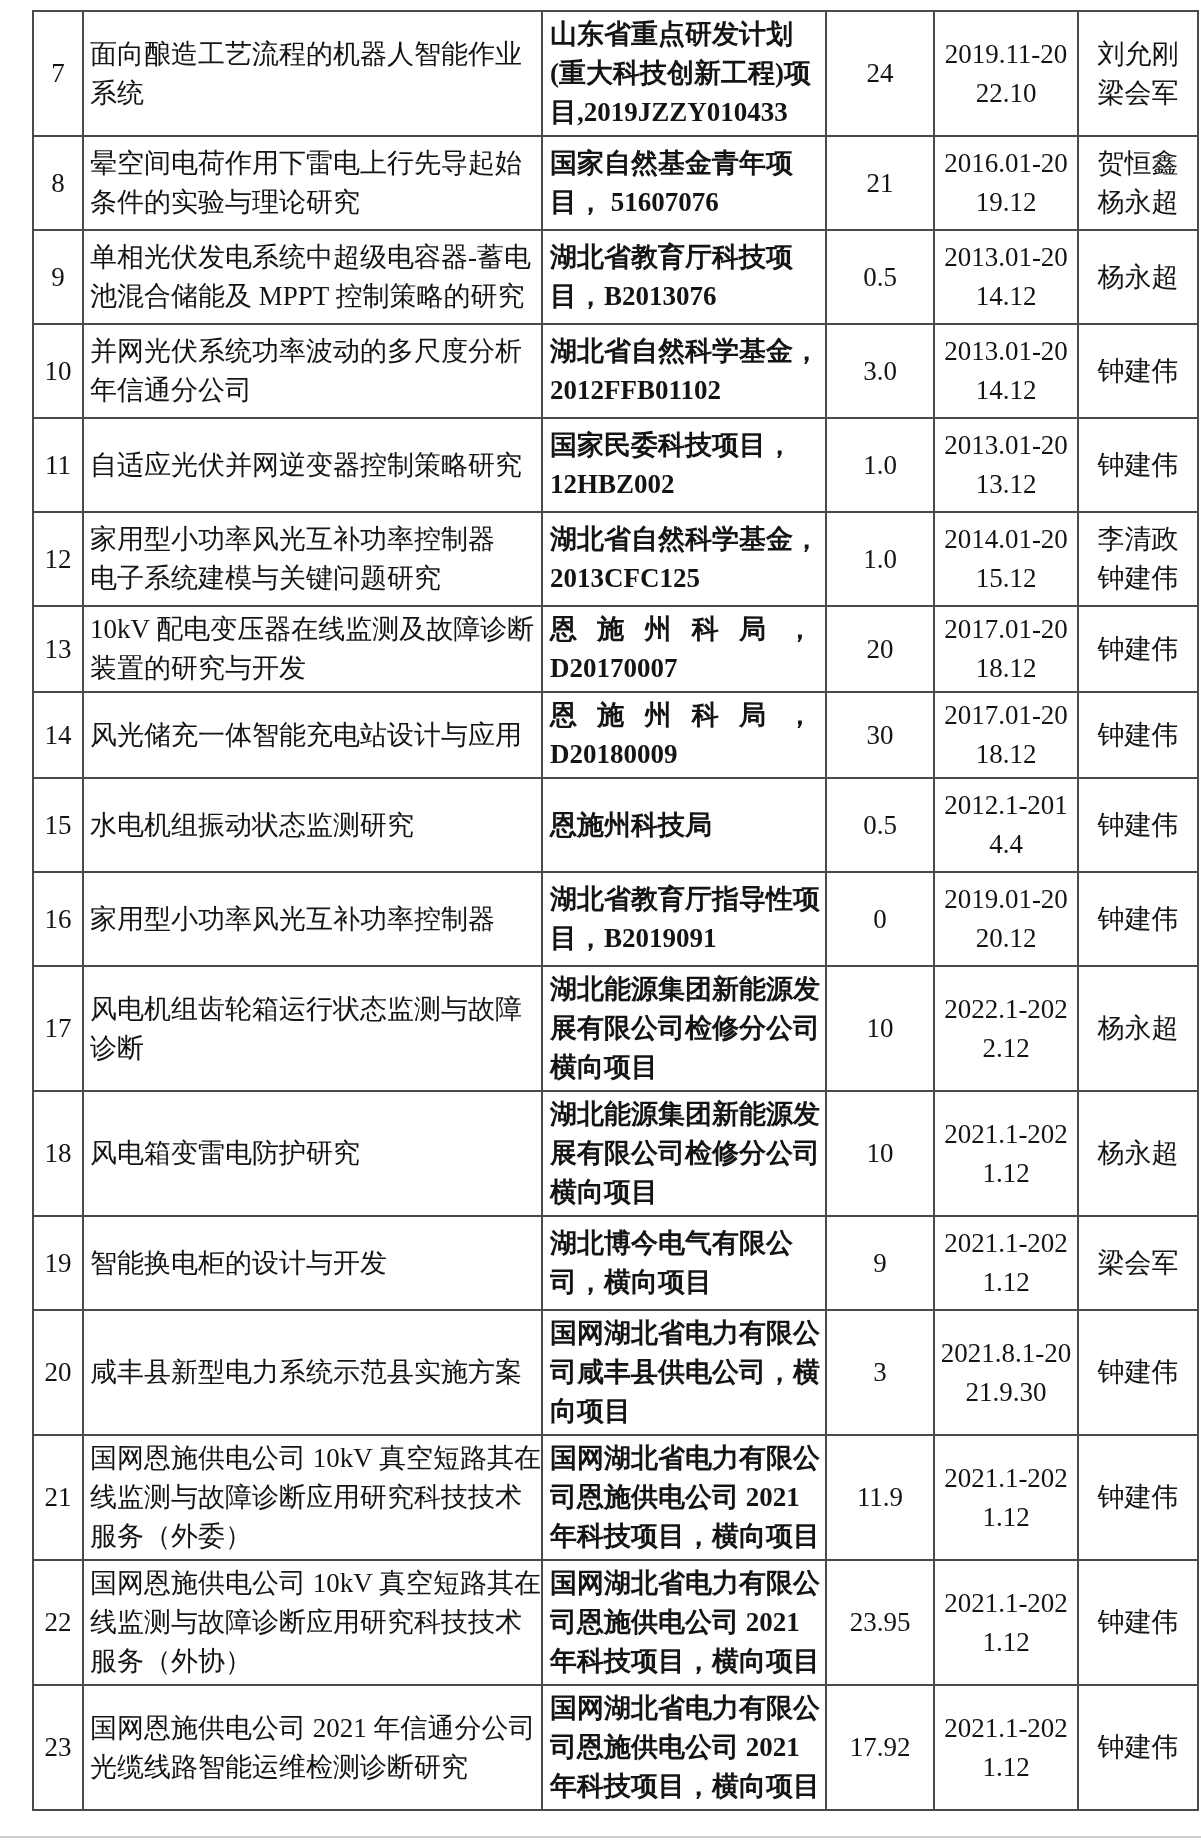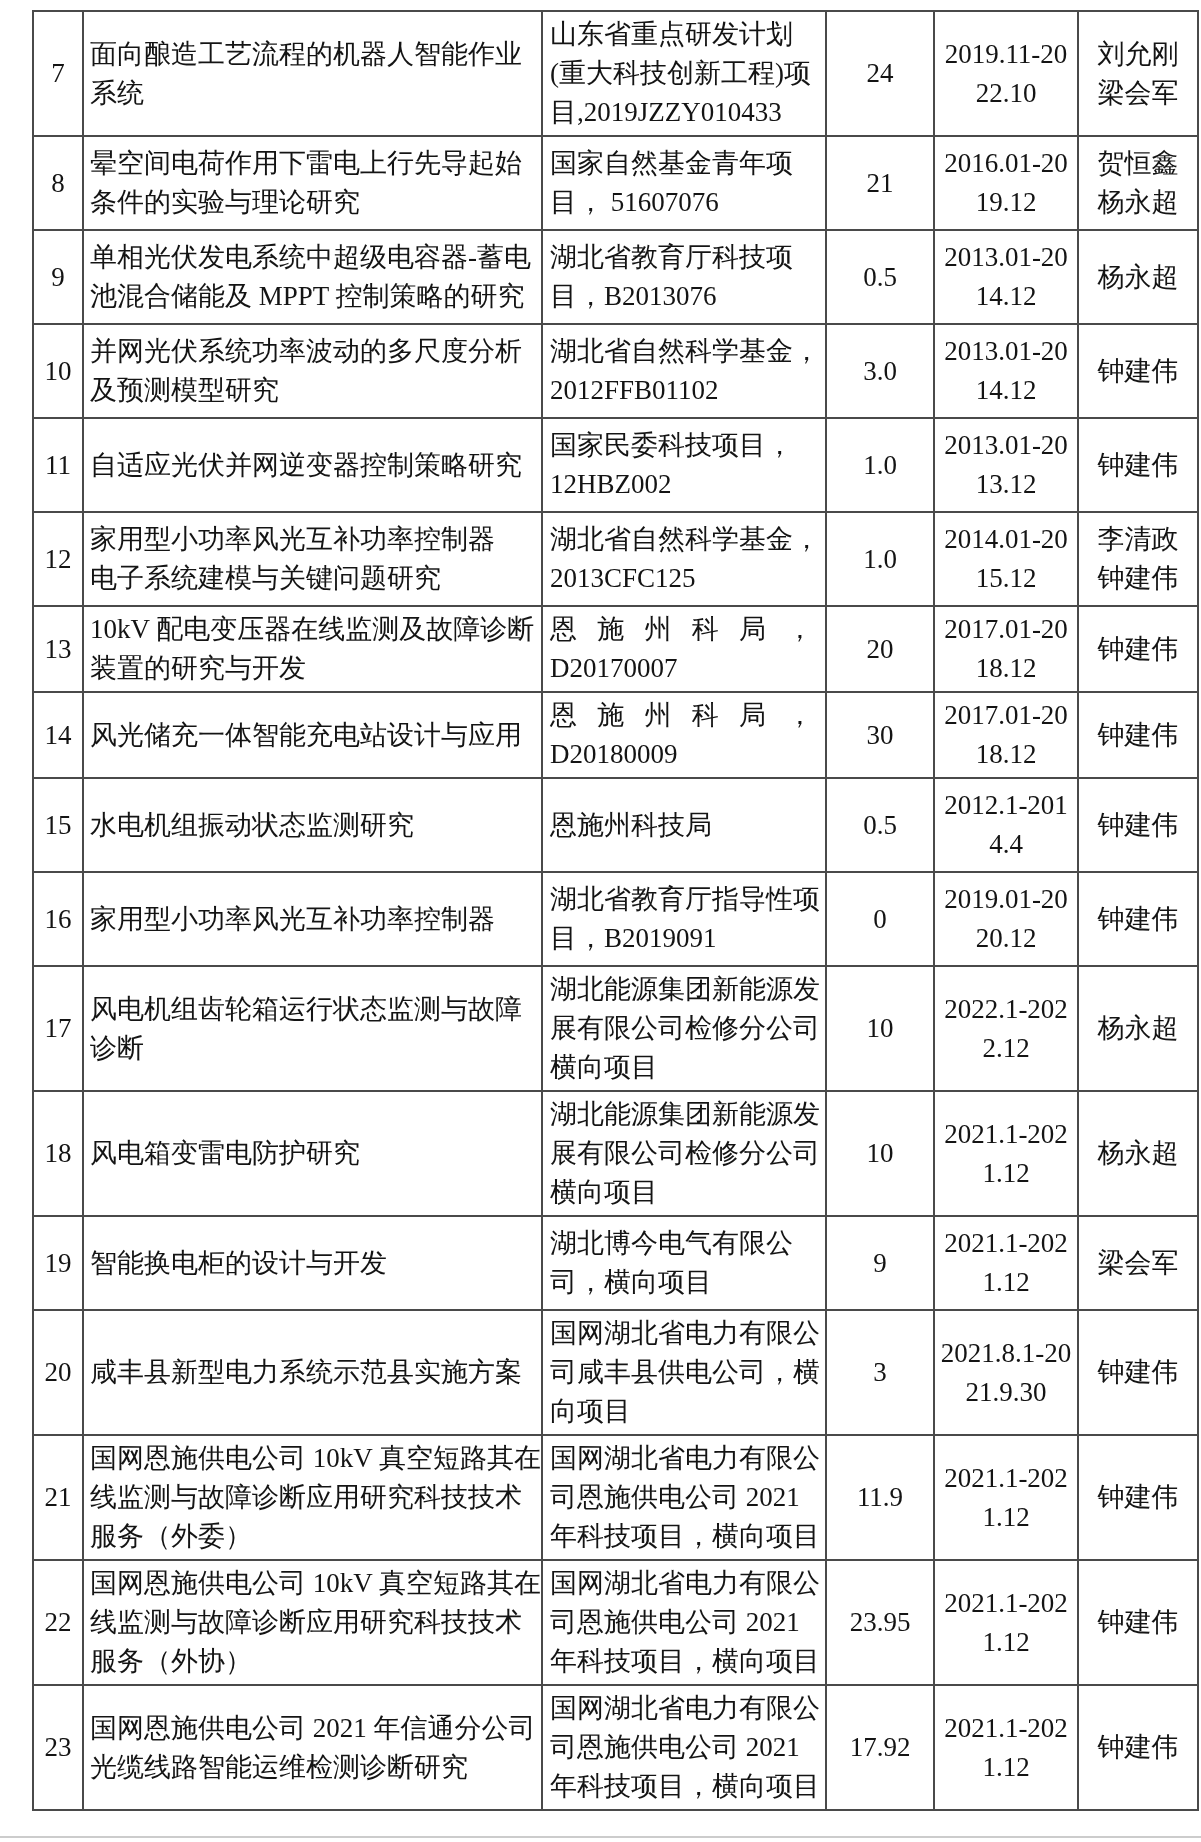--- a/index.html
+++ b/index.html
@@ -13,21 +13,21 @@
     border-collapse:collapse;table-layout:fixed;
   }
   td{
     border:2px solid #4a4a4a;
     vertical-align:middle;
     font-size:27px;line-height:39px;
     padding:3px 6px;overflow:hidden;
   }
   .c-no,.c-amount,.c-period,.c-names{text-align:center;padding-left:2px;padding-right:2px;}
   .c-title{text-align:left;padding-left:6px;padding-right:4px;}
-  .c-source{text-align:left;padding-left:7px;padding-right:2px;}
+  .c-source{text-align:left;padding-left:7px;padding-right:2px;font-weight:bold;}
   .line{white-space:pre;}
   .bottom-rule{
     position:absolute;left:0;top:1836px;width:1201px;height:2px;
     background:#cccccc;
   }
 </style>
 </head>
 <body>
 
 <div class="page">
@@ -101,21 +101,21 @@
           </td>
     <td class="c-names">
             <div class="line">杨永超</div>
           </td>
   </tr>
 
   <tr style="height: 94px;">
     <td class="c-no">10</td>
     <td class="c-title">
             <div class="line">并网光伏系统功率波动的多尺度分析</div>
-            <div class="line">及预测模型研究</div>
+            <div class="line">年信通分公司</div>
           </td>
     <td class="c-source">
             <div class="line">湖北省自然科学基金，</div>
             <div class="line">2012FFB01102</div>
           </td>
     <td class="c-amount">3.0</td>
     <td class="c-period">
             <div class="line">2013.01-20</div>
             <div class="line">14.12</div>
           </td>

